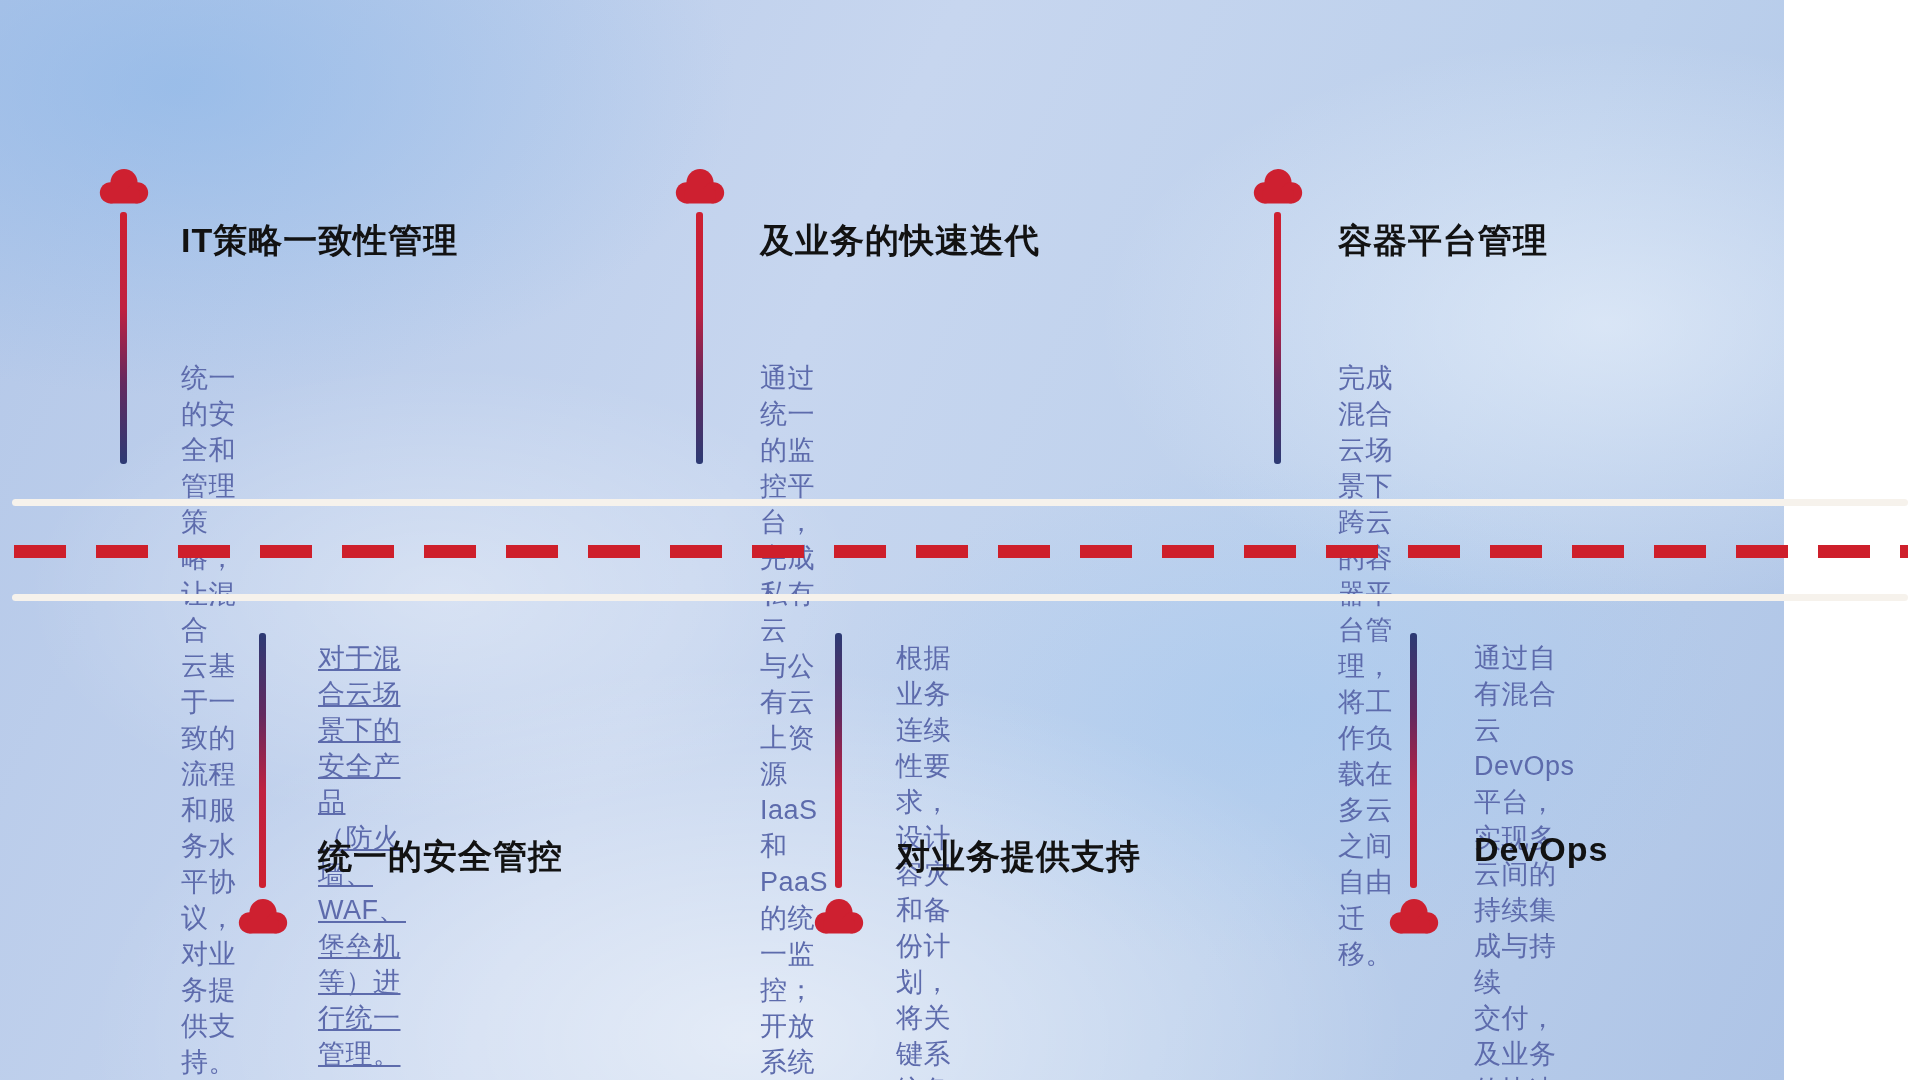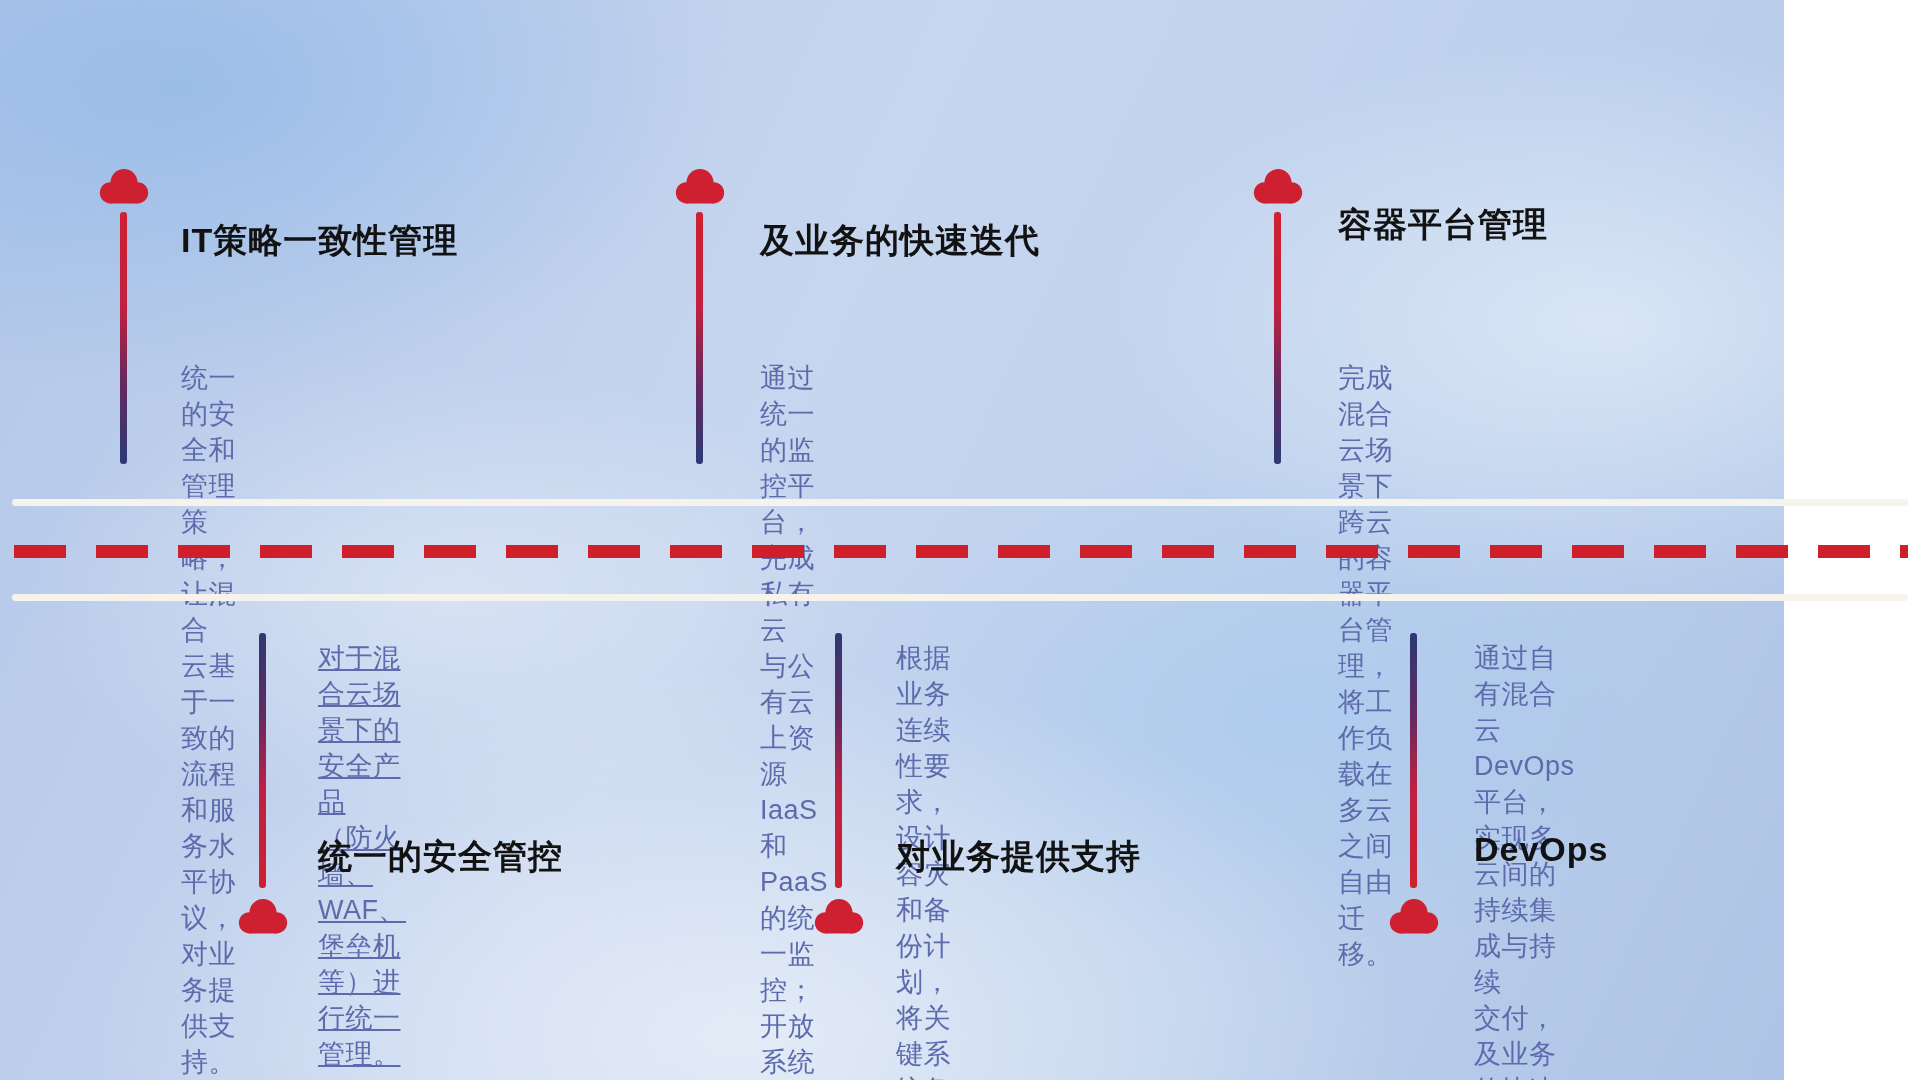--- a/index.html
+++ b/index.html
@@ -116,21 +116,21 @@
   <div class="item">
     <svg class="cloud-icon" style="left:1249px; top:166px;" viewBox="0 0 60 40">
       <g fill="currentColor">
         <circle cx="16" cy="27" r="11"></circle>
         <circle cx="30" cy="16.5" r="14"></circle>
         <circle cx="44" cy="27" r="11"></circle>
         <rect x="14" y="23" width="32" height="15" rx="3"></rect>
       </g>
     </svg>
     <div class="connector down" style="left:1274px; top:212px; height:252px;"></div>
-    <div class="cap-title" style="left:1338px; top:202px;">容器平台管理</div>
+    <div class="cap-title" style="left:1338px; top:218px;">容器平台管理</div>
     <div class="cap-desc" style="left:1338px; top:360px;">完成混合云场景下跨云的容器平
 台管理，将工作负载在多云之间
 自由迁移。</div>
   </div>
 
   <div>
     <div class="road-edge" style="top:499px;"></div>
     <div class="road-dash" style="top:545px;"></div>
     <div class="road-edge" style="top:594px;"></div>
   </div>

